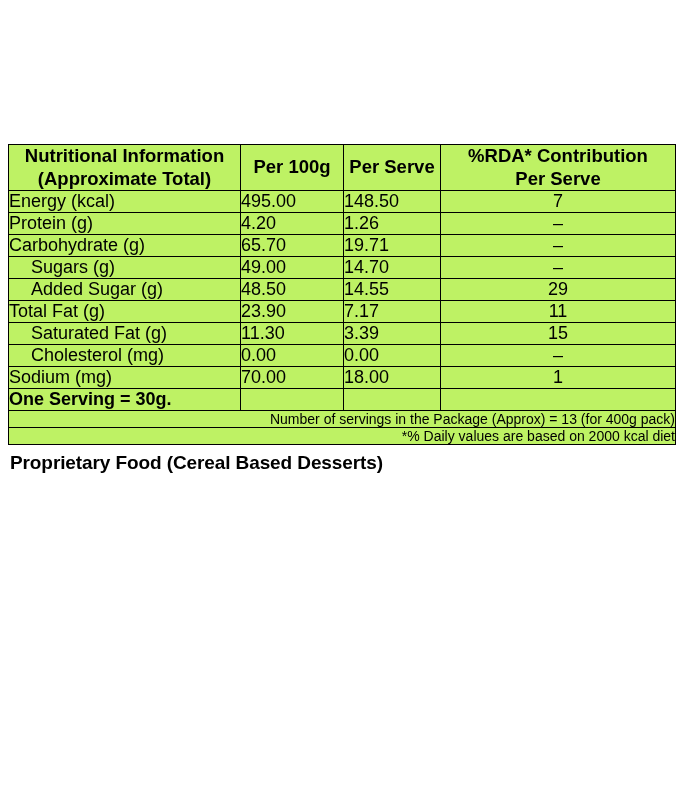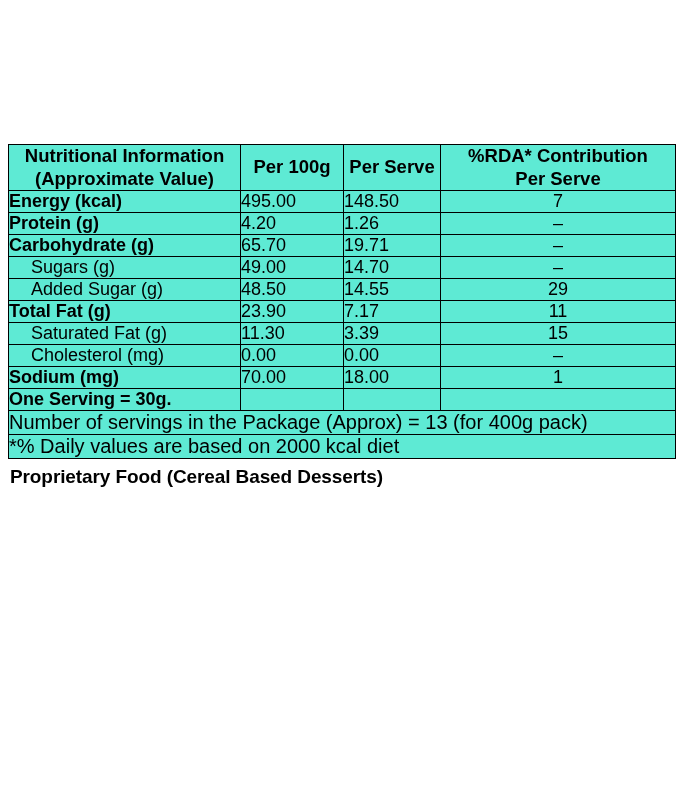--- a/index.html
+++ b/index.html
@@ -18,21 +18,21 @@
   .panel {
     position: absolute;
     left: 8px;
     top: 144px;
     width: 667px;
   }
   table.nutrition {
     border-collapse: collapse;
     width: 100%;
     table-layout: fixed;
-    background: #5eead4;
+    background: #bef264;
     padding-left: 44px;
   }
   table.nutrition td, table.nutrition th {
     border: 1.6px solid #000000;
     padding: 0;
     vertical-align: middle;
   }
   
   col.c-label { width: 232px; }
   col.c-per100 { width: 103px; }
@@ -49,42 +49,42 @@
   .hdr-label {
     text-align: center;
   }
   .cell-label {
     font-size: 18px;
     padding: 3px 6px 4px 6px;
     text-align: left;
     white-space: nowrap;
   }
   .cell-label.bold {
-    font-weight: bold;
+    font-weight: normal;
   }
   .cell-label.indent {
     padding-left: 22px;
     margin-left: 38px;
   }
   .num {
     font-size: 18px;
     padding: 3px 10px 4px 4px;
   }
   .rda {
     font-size: 18px;
     text-align: center;
     padding: 3px 4px 4px 4px;
   }
   .serving-row .cell-label {
     font-weight: bold;
     font-size: 18px;
   }
   .note-row td {
-    font-size: 20px;
-    text-align: left;
+    font-size: 14px;
+    text-align: right;
     padding: 4px 6px 5px 6px;
   }
   .footer-note {
     font-size: 19px;
     font-weight: bold;
     padding: 7px 2px 0 2px;
     letter-spacing: -0.1px;
   }
 </style>
 </head>
@@ -95,21 +95,21 @@
     <colgroup>
       <col class="c-label">
       <col class="c-per100">
       <col class="c-serve">
       <col class="c-rda">
     </colgroup>
     <tbody>
       <tr>
         <td class="hdr-label">
           <div>Nutritional Information</div>
-          <div>(Approximate Value)</div>
+          <div>(Approximate Total)</div>
         </td>
         <td class="hdr-col">Per 100g</td>
         <td class="hdr-col">Per Serve</td>
         <td class="hdr-col">
           <div>%RDA* Contribution</div>
           <div>Per Serve</div>
         </td>
       </tr>
 
       <tr>

